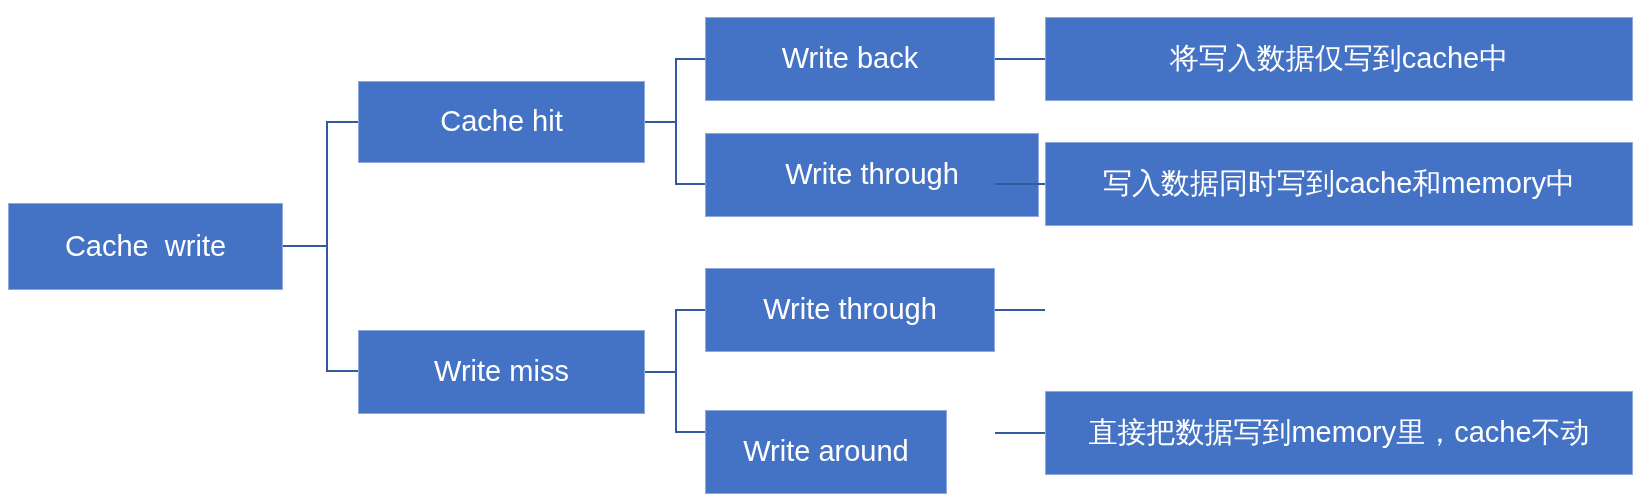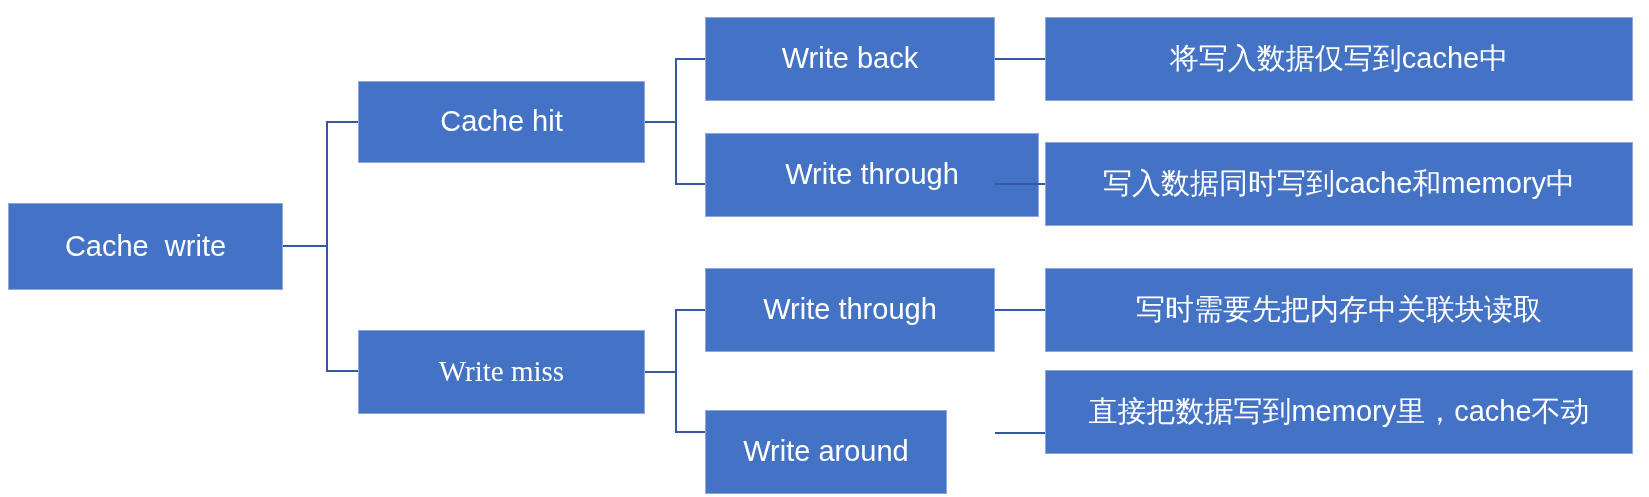--- a/index.html
+++ b/index.html
@@ -32,49 +32,48 @@
     white-space: pre;
   }
   .node.desc { font-size: 29px; }
   .hline { position: absolute; height: 2px; background: var(--connector); }
   .vline { position: absolute; width: 2px; background: var(--connector); }
 
   
   .n-root  { left: 8px;    top: 203px; width: 275px; height: 87px; text-align: center; }
   
   .n-hit   { left: 358px;  top: 81px;  width: 287px; height: 82px; }
-  .n-miss  { left: 358px;  top: 330px; width: 287px; height: 84px; font-family: Liberation Serif, serif; }
+  .n-miss  { left: 358px;  top: 330px; width: 287px; height: 84px; }
   
   .n-back  { left: 705px;  top: 17px;  width: 290px; height: 84px; }
   .n-thru  { left: 705px;  top: 133px; width: 334px; height: 84px; }
   .n-alloc { left: 705px;  top: 268px; width: 290px; height: 84px; }
   .n-around{ left: 705px;  top: 410px; width: 242px; height: 84px; }
   
   .n-desc1 { left: 1045px; top: 17px;  width: 588px; height: 84px; }
   .n-desc2 { left: 1045px; top: 142px; width: 588px; height: 84px; }
   .n-desc3 { left: 1045px; top: 268px; width: 588px; height: 84px; }
-  .n-desc4 { left: 1045px; top: 370px; width: 588px; height: 84px; }
+  .n-desc4 { left: 1045px; top: 391px; width: 588px; height: 84px; }
 </style>
 </head>
 <body>
 
 <div class="canvas">
 
   <div class="node n-root">Cache  write</div>
   <div class="node n-hit">Cache hit</div>
   <div class="node n-miss">Write miss</div>
 
   <div class="node n-back">Write back</div>
   <div class="node n-thru">Write through</div>
   <div class="node n-alloc">Write through</div>
   <div class="node n-around">Write around</div>
 
   <div class="node desc n-desc1">将写入数据仅写到cache中</div>
   <div class="node desc n-desc2">写入数据同时写到cache和memory中</div>
-  <div class="node desc n-desc3">写时需要先把内存中关联块读取</div>
   <div class="node desc n-desc4">直接把数据写到memory里，cache不动</div>
 
   <div class="hline" style="left:283px; top:245px; width:45px;"></div>
   <div class="vline" style="left:326px; top:121px; height:251px;"></div>
   <div class="hline" style="left:327px; top:121px; width:31px;"></div>
   <div class="hline" style="left:327px; top:370px; width:31px;"></div>
 
   <div class="hline" style="left:645px; top:121px; width:32px;"></div>
   <div class="vline" style="left:675px; top:58px; height:127px;"></div>
   <div class="hline" style="left:676px; top:58px; width:29px;"></div>

